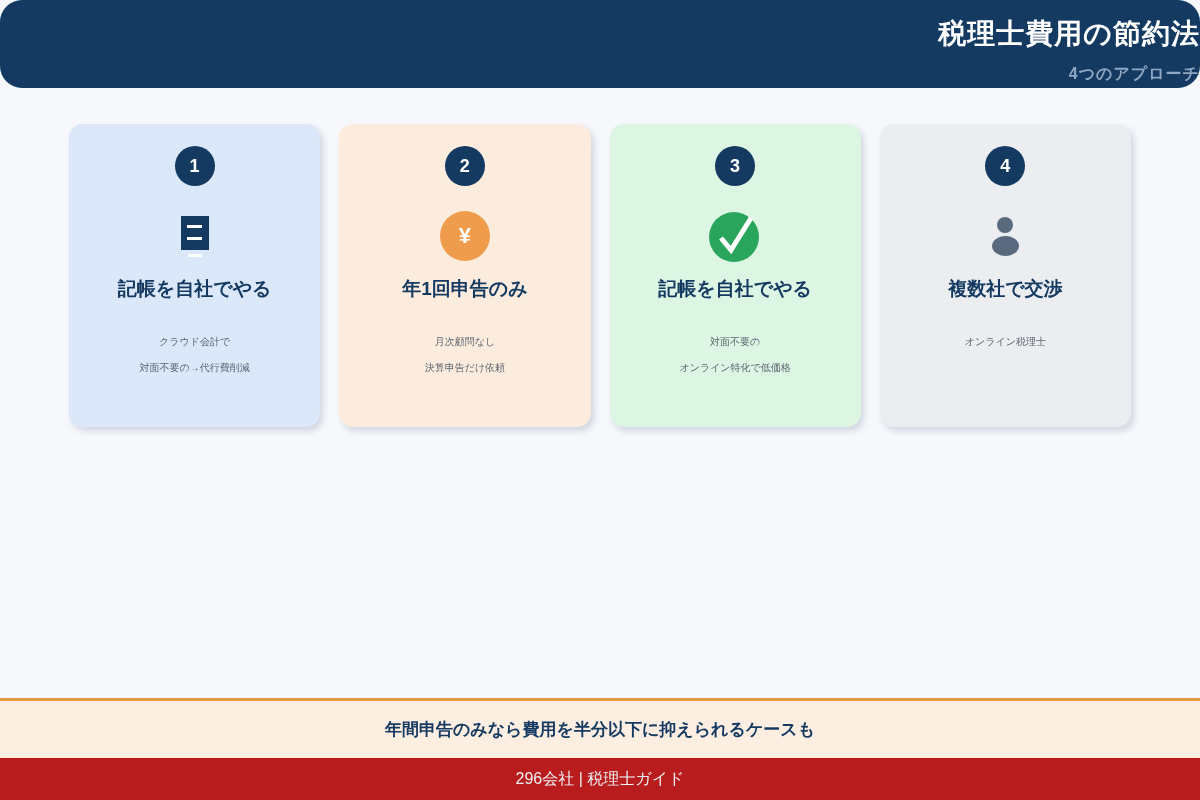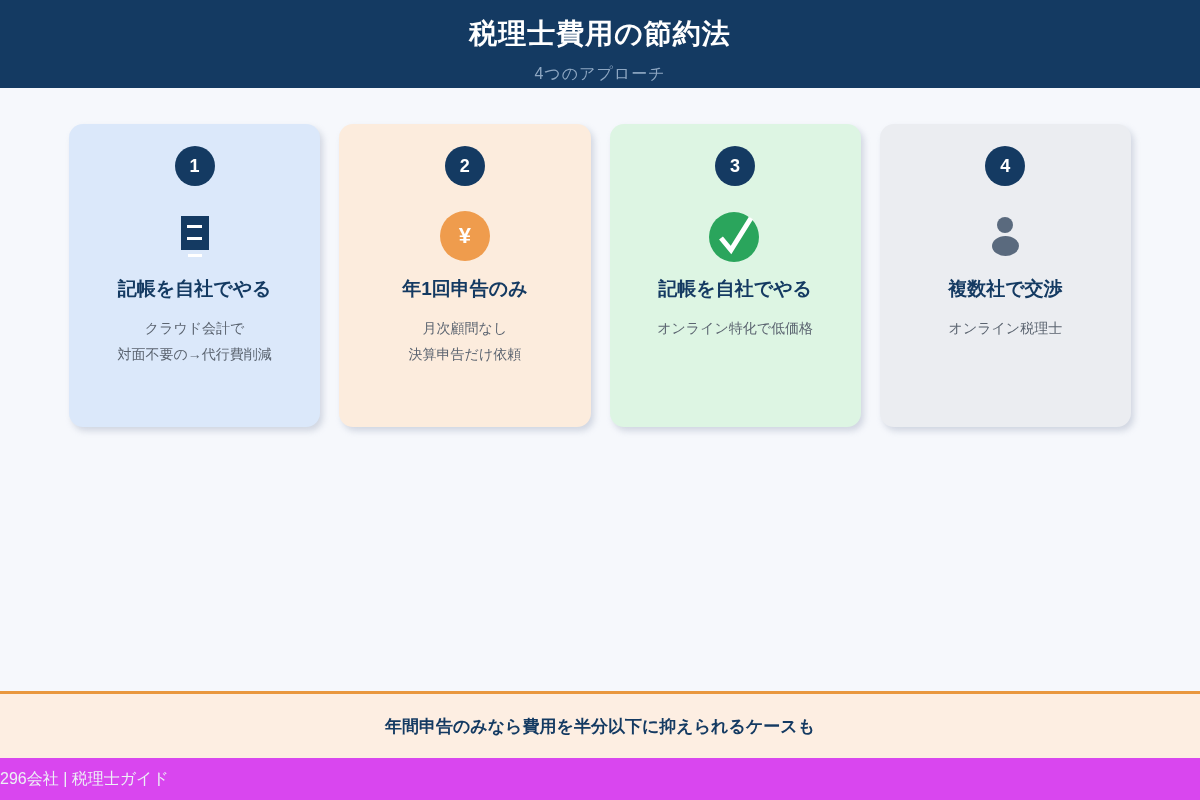--- a/index.html
+++ b/index.html
@@ -8,31 +8,32 @@
     width: 1200px; height: 800px;
     background: #f6f8fc;
     font-family: "Liberation Sans", "DejaVu Sans", sans-serif;
     display: flex; flex-direction: column;
     overflow: hidden;
   }
 
   
   .header {
     height: 88px; background: #143a62;
-    text-align: center; flex: none;
+    text-align: right; flex: none; border-radius: 22px;
   }
   .header-title {
     margin: 0; padding-top: 15px;
     font-size: 28px; font-weight: bold; color: #ffffff;
     letter-spacing: 1px;
   }
   .header-subtitle {
     margin-top: 11px;
     font-size: 16px; color: #8ea7c2;
     letter-spacing: 1px;
+    font-weight: bold;
   }
 
   
   .cards {
     display: flex; gap: 19px;
     margin: 36px 69px 0 69px;
     flex: none;
   }
   .card {
     flex: 1; height: 303px;
@@ -88,40 +89,40 @@
   .person-body {
     width: 27px; height: 20px; border-radius: 50%;
     background: #5a6a7e; margin: 3px auto 0 auto;
   }
 
   .card-title {
     margin-top: 14px;
     font-size: 19px; font-weight: bold; color: #143a62;
   }
   .card-desc {
-    margin-top: 13px;
-    font-size: 14px; color: #5b6470; line-height: 26px;
+    margin-top: 27px;
+    font-size: 10px; color: #5b6470; line-height: 26px;
   }
 
   .spacer { flex: 1; }
 
   
   .banner {
-    flex: none; height: 67px;
+    flex: none; height: 60px;
     border-top: 3px solid #e9973e;
     background: #fdeee2;
     display: flex; align-items: center; justify-content: center;
     font-size: 17px; font-weight: bold; color: #143a62;
   }
 
   
   .footer {
     flex: none; height: 42px;
-    background: #d946ef;
-    display: flex; align-items: center; 
+    background: #b91c1c;
+    display: flex; align-items: center; justify-content: center;
     font-size: 16px; color: #edf1f6;
   }
 </style>
 </head>
 <body>
 
 <div class="header">
   <h1 class="header-title">税理士費用の節約法</h1>
   <div class="header-subtitle">4つのアプローチ</div>
 </div>
@@ -161,20 +162,21 @@
   <div class="card c3">
     <div class="badge">3</div>
     <div class="icon-zone">
       <svg class="check-svg" width="54" height="54" viewBox="0 0 54 54">
         <circle cx="26" cy="28" r="25" fill="#2aa55c"></circle>
         <polyline points="13,29 23,41 43,9" fill="none" stroke="#ffffff" stroke-width="5"></polyline>
       </svg>
     </div>
     <div class="card-title">記帳を自社でやる</div>
     <div class="card-desc">
+      <div>対面不要の</div>
       <div>オンライン特化で低価格</div>
     </div>
   </div>
 
   <div class="card c4">
     <div class="badge">4</div>
     <div class="icon-zone">
       <div class="person">
         <div class="person-head"></div>
         <div class="person-body"></div>

